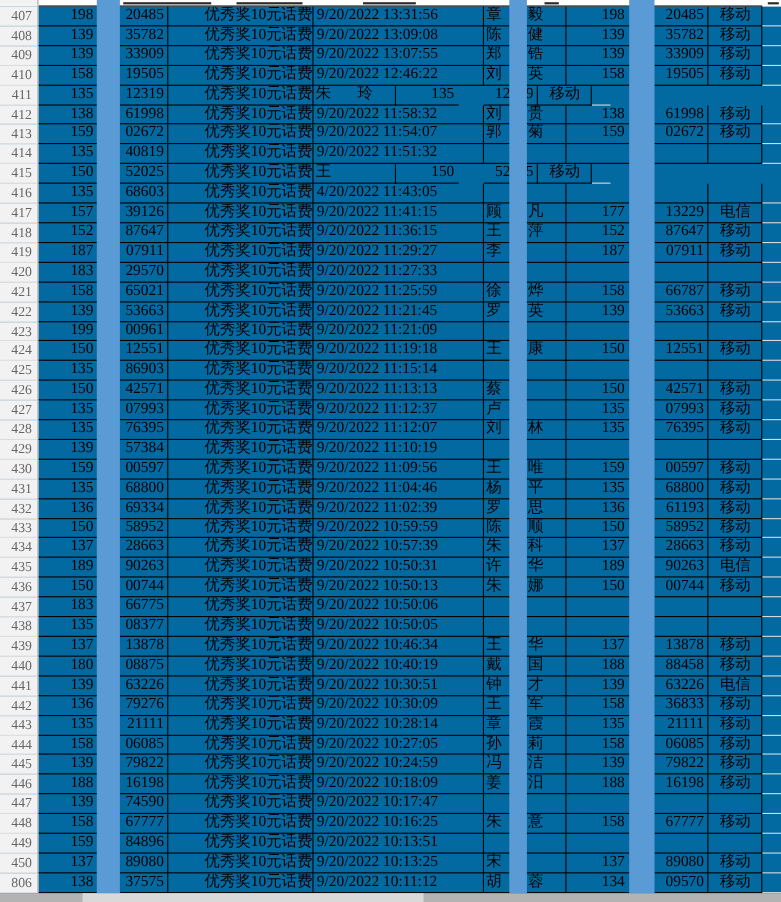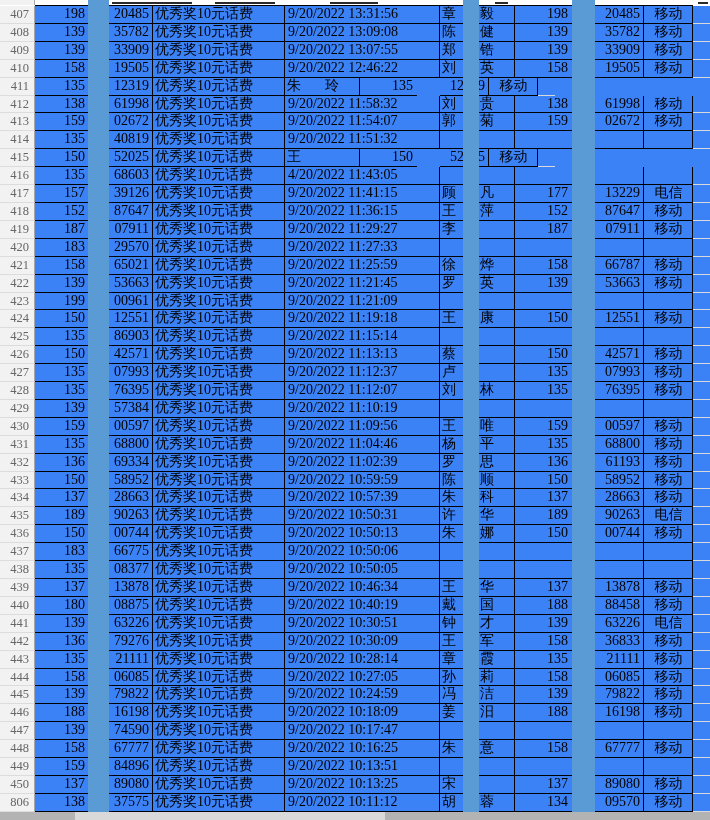--- a/index.html
+++ b/index.html
@@ -1,32 +1,32 @@
 <!DOCTYPE html>
 <html><head>
 <meta charset="utf-8">
 <style>
   html,body{margin:0;padding:0;background:#fff;}
   #screen{
-    position:relative;width:710px;height:820px;overflow:hidden;background:#3b82f6;
+    position:relative;width:710px;height:820px;overflow:hidden;background:#0369a1;
     font-family:"Liberation Serif","DejaVu Serif",serif;
     -webkit-font-smoothing:none;
   }
   
   #grid{position:absolute;left:0;top:6px;width:710px;}
   .row{display:flex;height:17.911px;box-sizing:border-box;}
   .cell{box-sizing:border-box;height:100%;overflow:hidden;white-space:nowrap;
         border-right:1px solid #000;border-bottom:1px solid #000;
         font-size:14px;line-height:16.5px;color:#000;}
   .rowhdr{width:35px;background:#F2F2F2;border-right:1px solid #A6A6A6;border-bottom:1px solid #DCDCDC;
           color:#666;font-size:12.5px;text-align:right;padding-right:5px;line-height:17px;}
   .col-a{width:53px;text-align:right;padding-right:3px;border-right:none;}
   .gap1{width:21px;border-right:none;border-bottom:none;}
   .col-c{width:44px;text-align:right;padding-right:3px;}
-  .col-d{width:132px;text-align:left;padding-left:2px;}
+  .col-d{width:132px;text-align:right;padding-left:2px;}
   .col-e{width:155px;text-align:left;padding-left:3px;}
   .col-name{width:75px;position:relative;text-align:left;}
   .col-name .n1{position:absolute;left:2px;top:0;}
   .col-name .n2{position:absolute;left:40px;top:0;}
   .col-g{width:57px;text-align:right;padding-right:4px;border-right:none;}
   .gap2{width:23px;border-right:none;border-bottom:none;}
   .col-i{width:49px;text-align:right;padding-right:3px;}
   .col-op{width:49px;text-align:center;padding-left:1px;}
   .col-empty{width:17px;border-right:none;border-bottom:1px solid #D9D9D9;}
   

